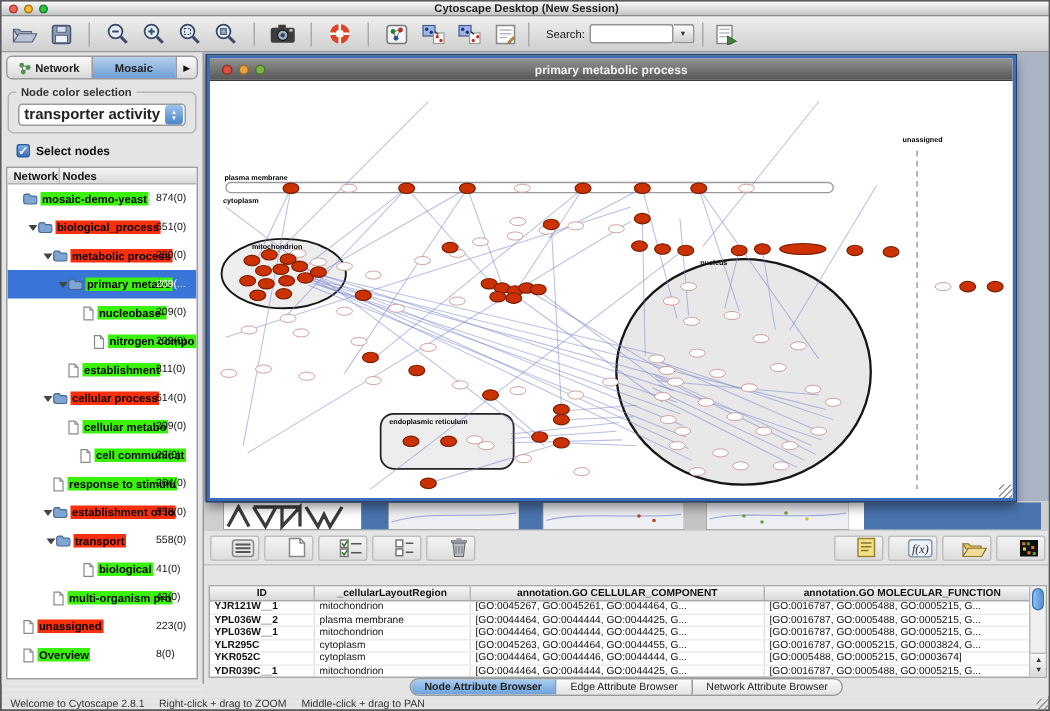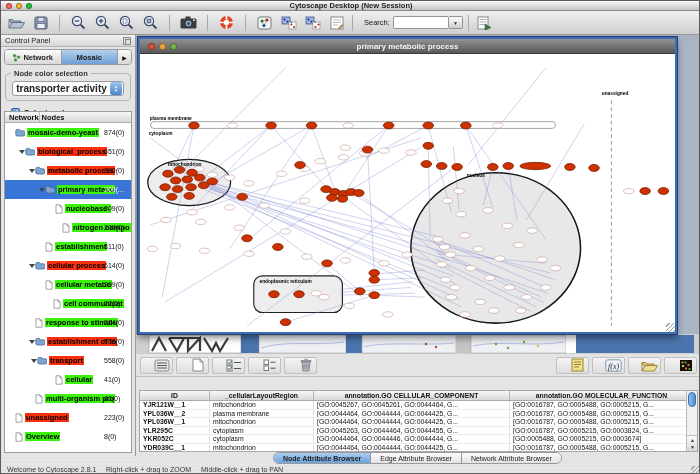--- a/index.html
+++ b/index.html
@@ -225,24 +225,20 @@
           <svg width="15" height="14" viewBox="0 0 15 14">
             <rect x="1" y="1" width="10" height="12" fill="#fff" stroke="#888"></rect>
             <path d="M2.5,3.5 h7 M2.5,6 h7 M2.5,8.5 h7" stroke="#99a" stroke-width="0.8"></path>
             <path d="M8,8 l6,3.5 l-6,2.5 z" fill="#3a7f3a" stroke="#1e501e" stroke-width="0.5"></path>
           </svg>
         </span>
       </span>
   </div>
 
   <div class="abs cpanel">
-    <div class="phead">
-      <span>Control Panel</span>
-      <span class="floaticon"></span>
-    </div>
     <div class="ptabs">
       <span class="ptab">
         <svg width="9" height="9">
             <circle cx="2.5" cy="2.5" r="1.6" fill="#3da03d"></circle>
             <circle cx="6.8" cy="4" r="1.6" fill="#3da03d"></circle>
             <circle cx="3.5" cy="7" r="1.6" fill="#3da03d"></circle>
             <path d="M2.5,2.5 L6.8,4 L3.5,7 Z" fill="none" stroke="#777" stroke-width="0.6"></path>
           </svg>
         <span>Network</span>
       </span>
@@ -408,21 +404,21 @@
             <span class="tcount">558(0)</span>
           </div>
           <div class="trow" style="padding-left: 43px;">
             <span class="tri"></span>
             <span class="ticon">
               <svg width="8" height="10" viewBox="0 0 8 10">
                 <path d="M1,0.8 h4 l2,2 v6.4 h-6 z" fill="#fff" stroke="#8a8a8a" stroke-width="0.8"></path>
                 <path d="M5,0.8 v2 h2" fill="none" stroke="#8a8a8a" stroke-width="0.8"></path>
               </svg>
             </span>
-            <span class="tlabel green">cellular</span>
+            <span class="tlabel green">biological</span>
             <span class="tcount">41(0)</span>
           </div>
           <div class="trow" style="padding-left: 23px;">
             <span class="tri"></span>
             <span class="ticon">
               <svg width="8" height="10" viewBox="0 0 8 10">
                 <path d="M1,0.8 h4 l2,2 v6.4 h-6 z" fill="#fff" stroke="#8a8a8a" stroke-width="0.8"></path>
                 <path d="M5,0.8 v2 h2" fill="none" stroke="#8a8a8a" stroke-width="0.8"></path>
               </svg>
             </span>

